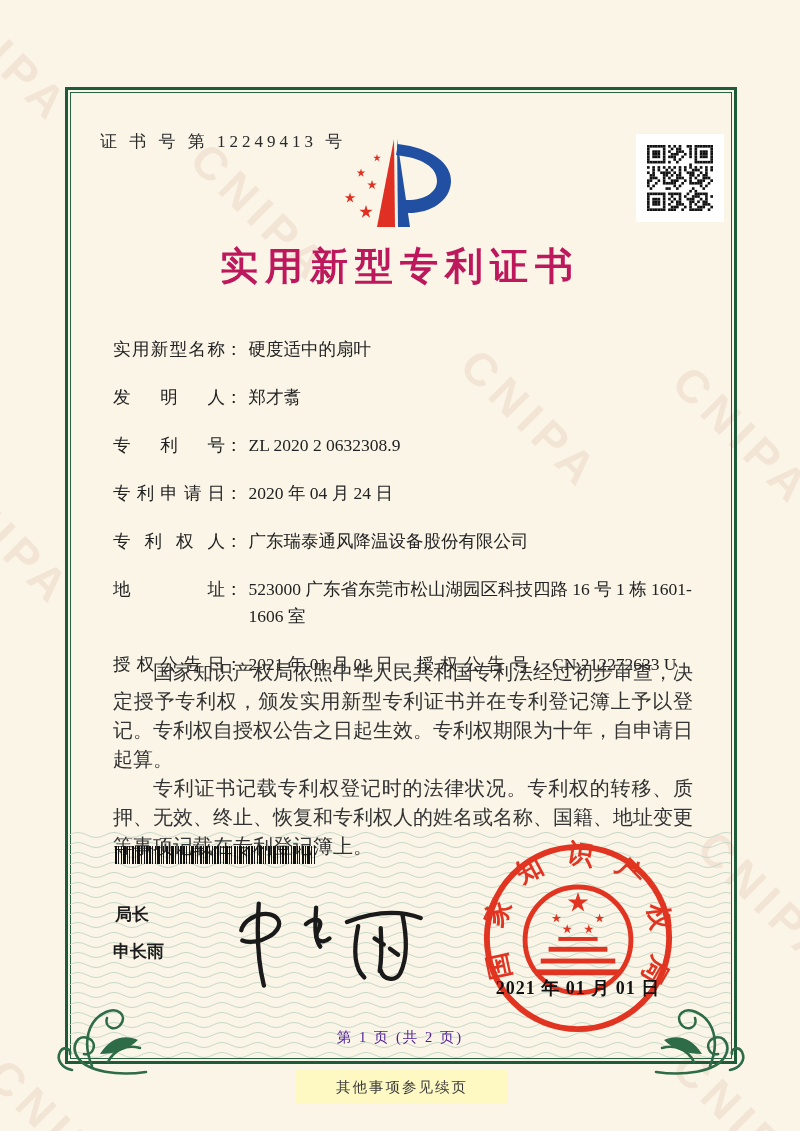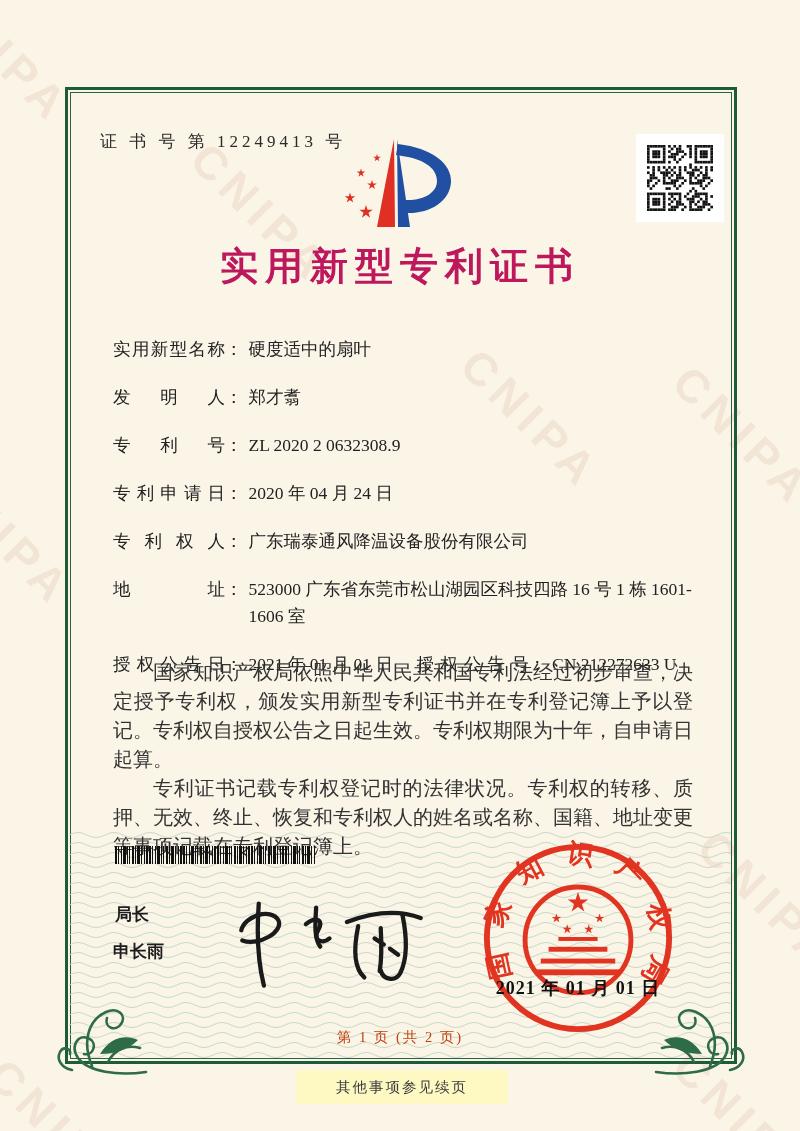--- a/index.html
+++ b/index.html
@@ -42,21 +42,21 @@
   .barcode{position:absolute;left:115px;top:846px;}
   .chief-title{position:absolute;left:115px;top:903px;font-family:"Liberation Sans","DejaVu Sans",sans-serif;
                font-weight:600;font-size:17px;color:#1d1d1d;}
   .chief-name{position:absolute;left:113px;top:940px;font-family:"Liberation Sans","DejaVu Sans",sans-serif;
               font-weight:600;font-size:17px;color:#1d1d1d;}
   .signature{position:absolute;left:228px;top:892px;}
   .seal{position:absolute;left:480px;top:840px;opacity:.95;}
   .seal-date{position:absolute;left:486px;top:976px;width:184px;text-align:center;font-size:18px;
              letter-spacing:1px;color:#101010;font-weight:bold;z-index:5;}
   .page-num{position:absolute;left:0;right:0;top:1028px;text-align:center;font-size:14.5px;
-            letter-spacing:2px;color:#c2410c;}
+            letter-spacing:2px;color:#4c1d95;}
   .note-box{position:absolute;left:296px;top:1070px;width:212px;height:34px;background:#fef9c3;
             text-align:center;line-height:34px;font-size:14.5px;letter-spacing:2px;color:#3a3a3a;}
   svg{display:block;}
 </style>
 </head>
 <body>
 
 <div class="page">
 
   <span class="wm" style="left:-42px;top:-28px">CNIPA</span>

